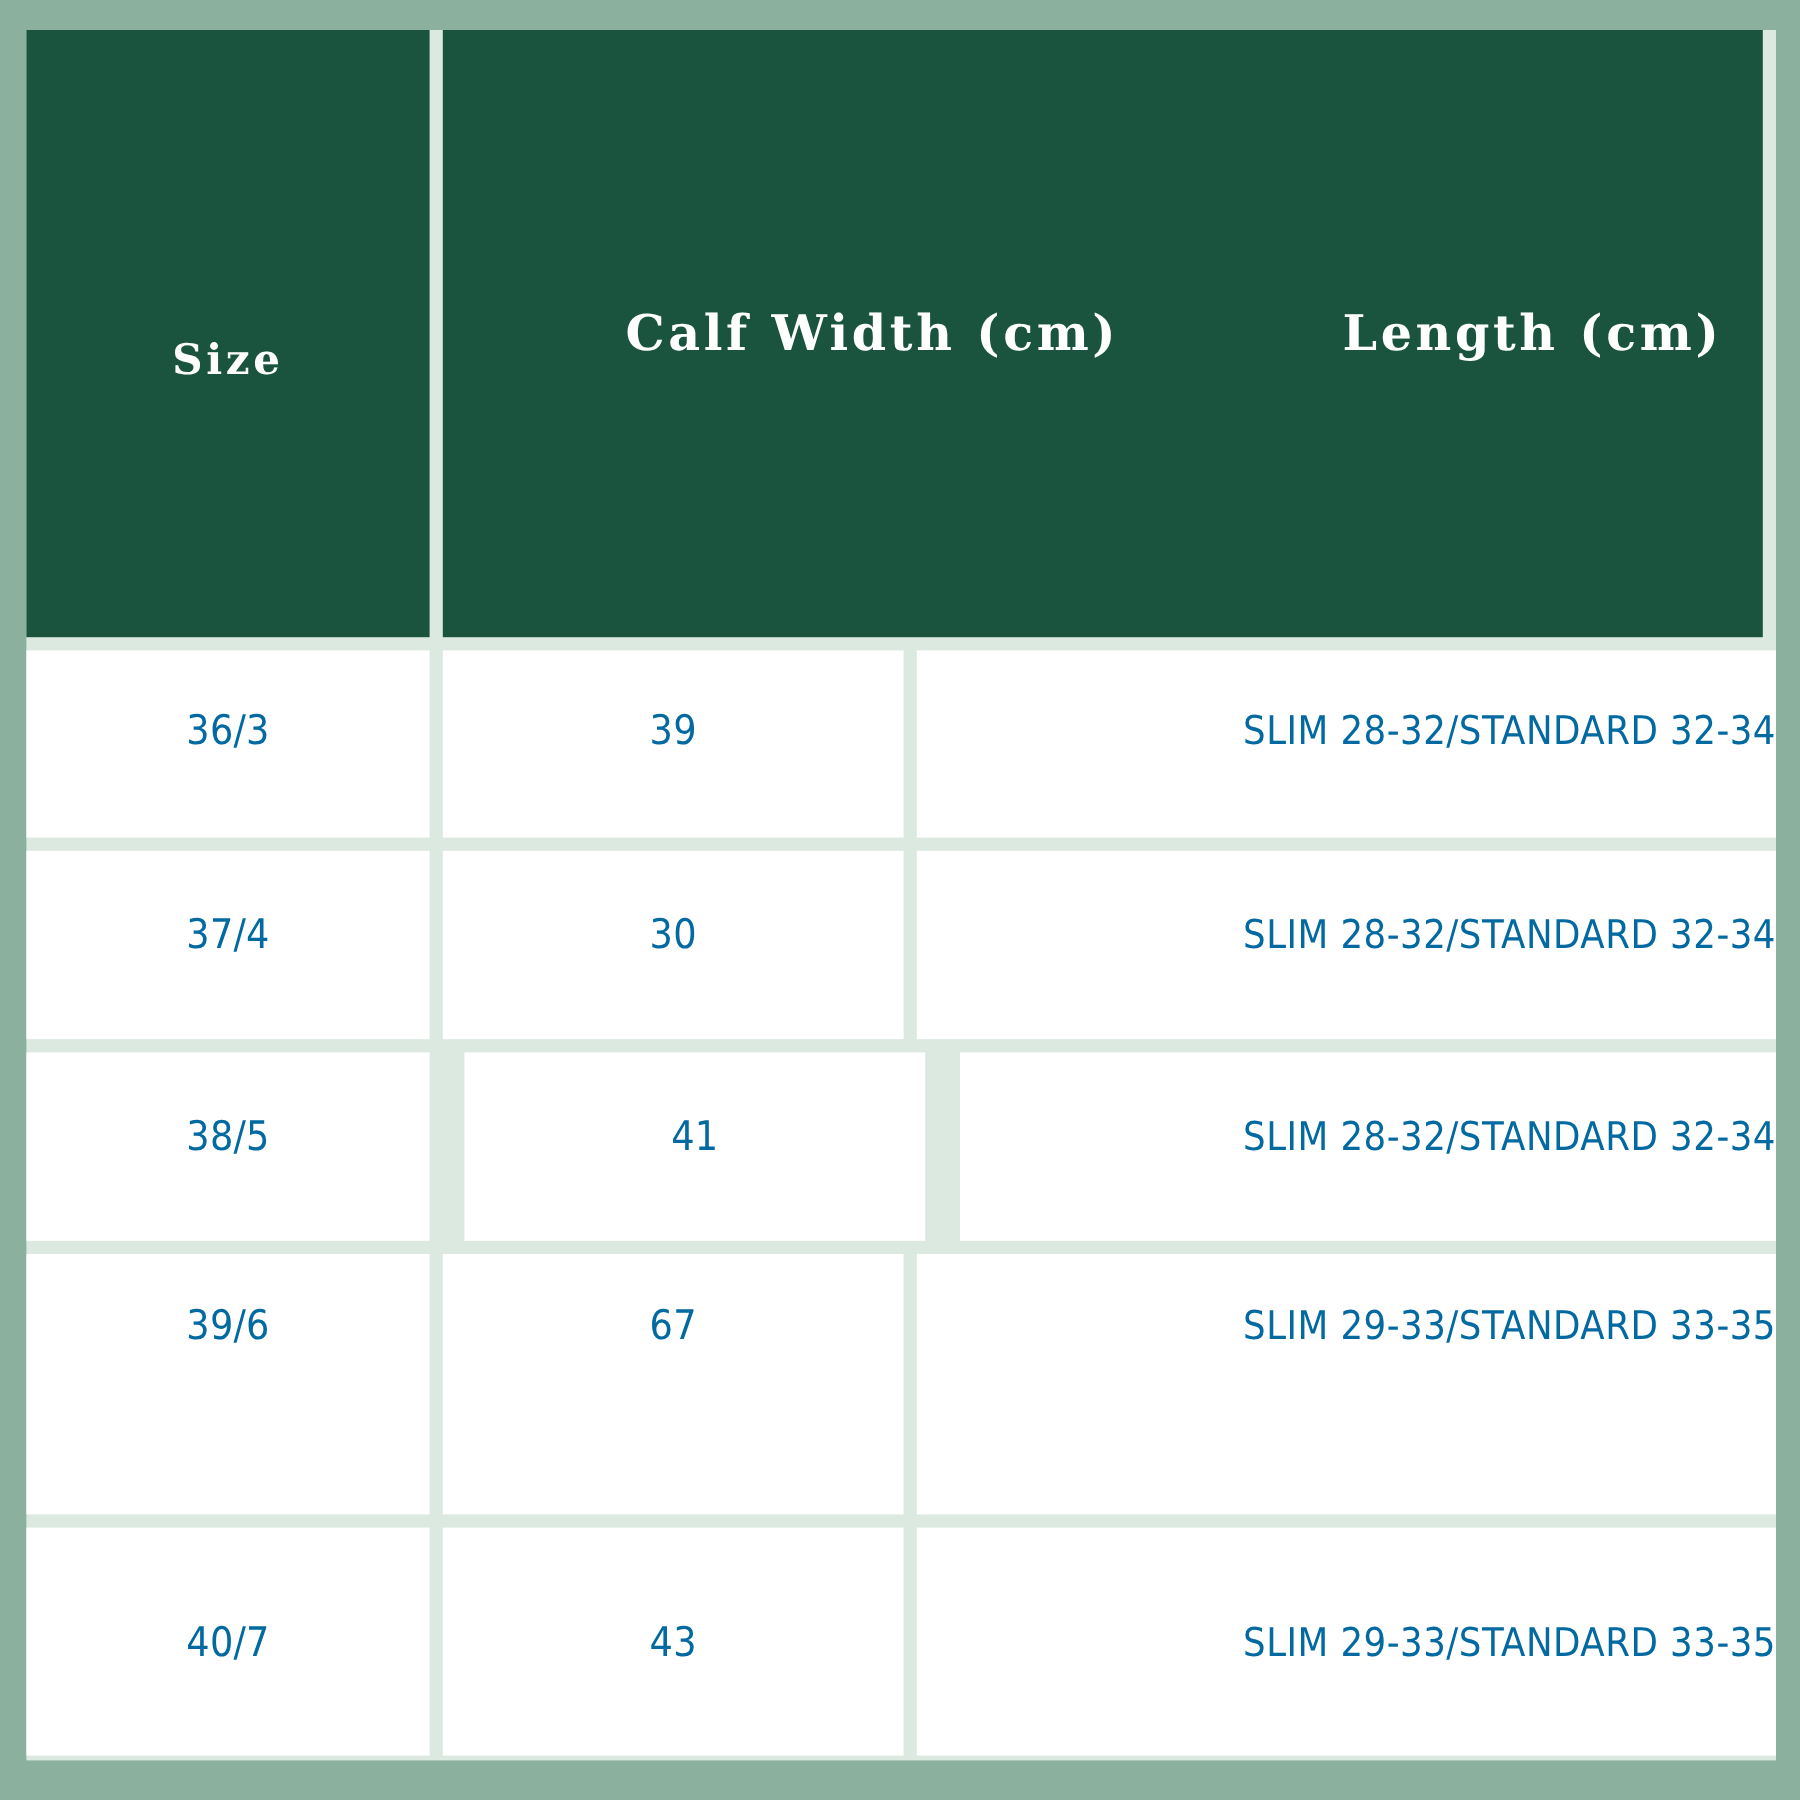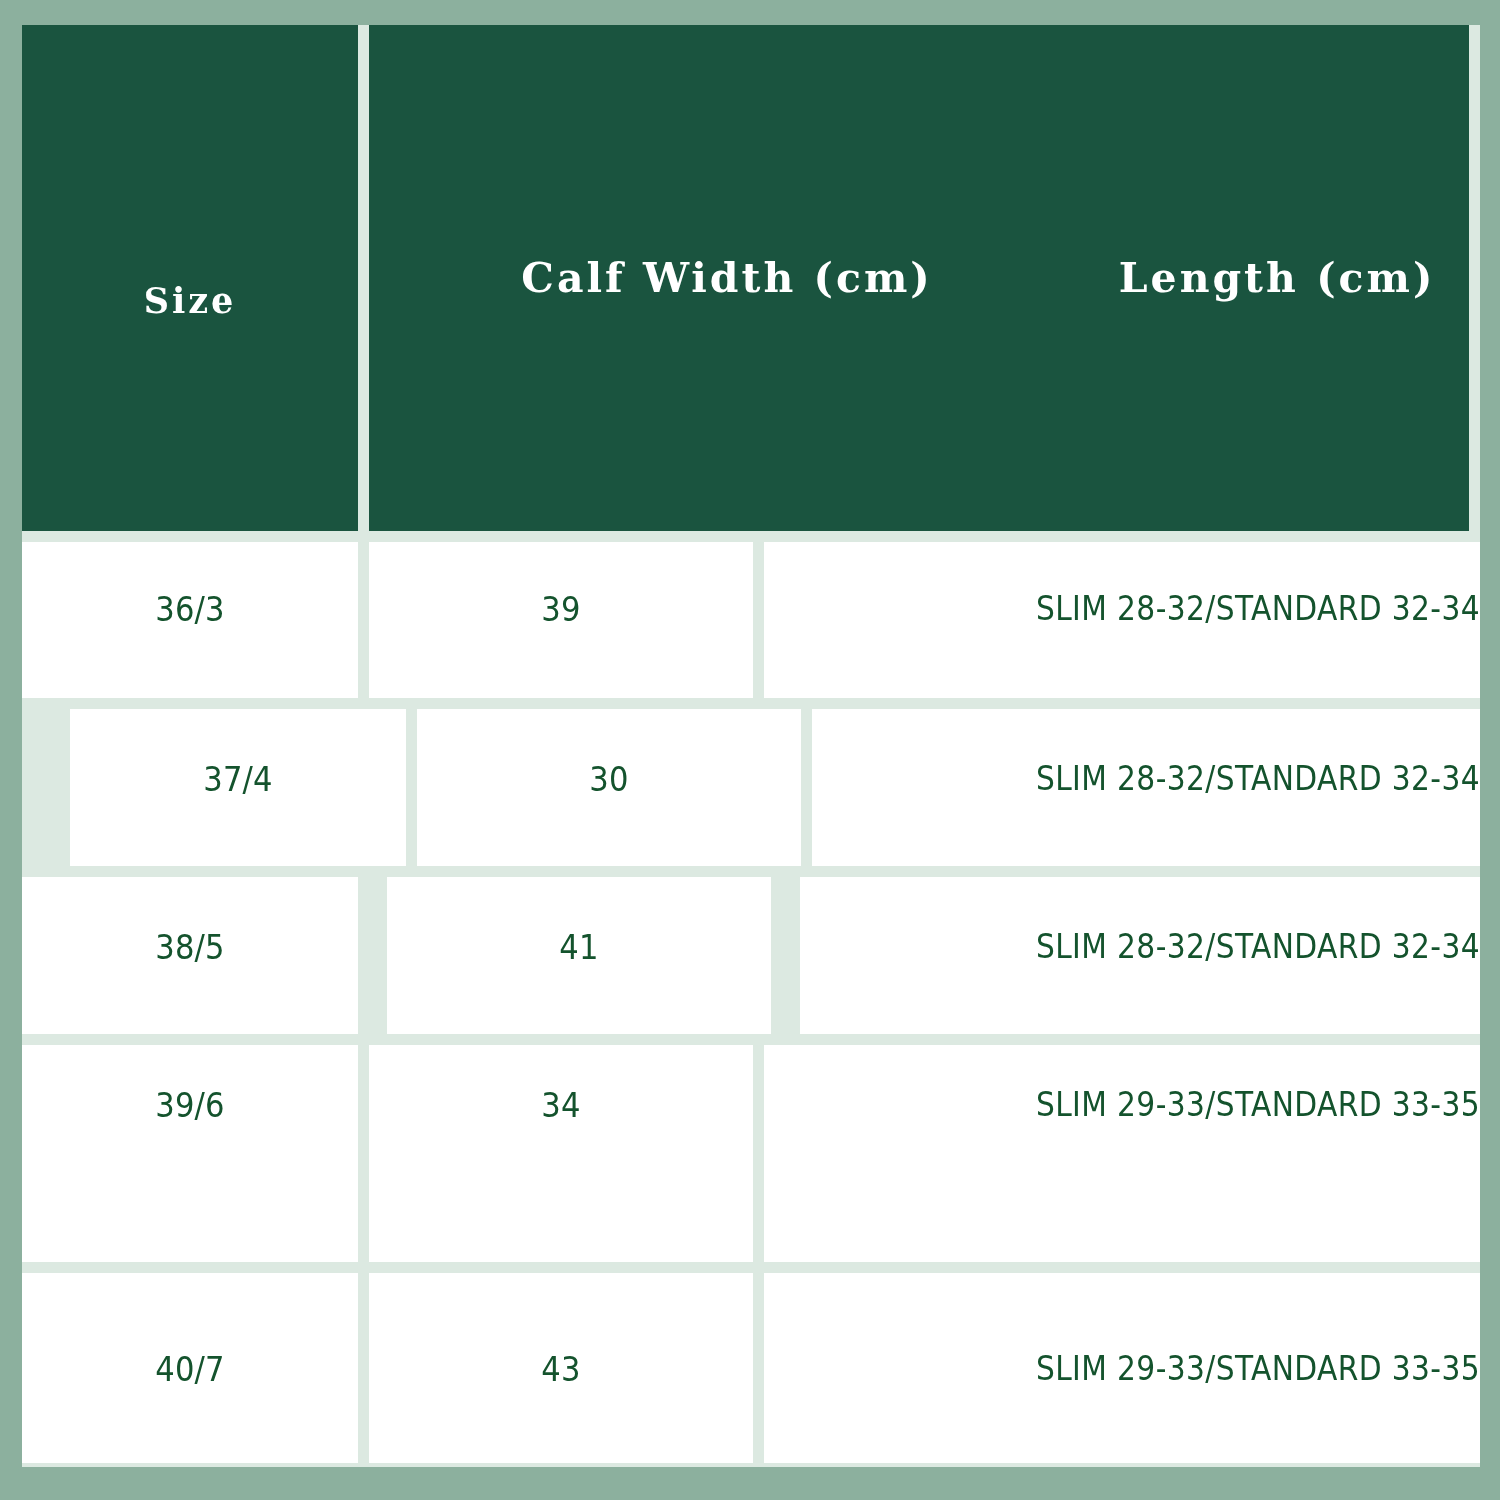--- a/index.html
+++ b/index.html
@@ -83,36 +83,36 @@
     display: flex;
     justify-content: center;
     align-items: flex-start;
     overflow: hidden;
   }
   .bc-size   { width: 336px; margin-right: 11px; }
   .bc-length { width: 384px; margin-right: 11px; }
   .bc-calf   { flex: 1 1 auto; justify-content: flex-end; }
 
   .cell-text {
-    color: #14532d;
+    color: #0369a1;
     font-family: "Liberation Sans Narrow", "DejaVu Sans Condensed", "Liberation Sans", sans-serif;
     font-stretch: condensed;
     font-size: 34px;
     font-weight: 400;
     letter-spacing: 0.2px;
     white-space: nowrap;
     line-height: 1;
   }
   .bc-calf .cell-text { font-size: 33px; letter-spacing: 0.4px; }
 
   
   .row-0 { height: 156px; }
   .row-0 .cell-text { margin-top: 50px; }
 
-  .row-1 { height: 157px; padding-left: 48px; }
+  .row-1 { height: 157px; }
   .row-1 .cell-text { margin-top: 53px; }
 
   .row-2 { height: 157px; gap: 18px; }
   .row-2 .cell-text { margin-top: 53px; }
 
   .row-3 { height: 217px; }
   .row-3 .cell-text { margin-top: 43px; }
 
   .row-4 { height: 190px; }
   .row-4 .cell-text { margin-top: 79px; }
@@ -170,21 +170,21 @@
       <div class="body-cell bc-calf">
         <span class="cell-text">SLIM 28-32/STANDARD 32-34</span>
       </div>
     </div>
 
     <div class="body-row row-3">
       <div class="body-cell bc-size">
         <span class="cell-text">39/6</span>
       </div>
       <div class="body-cell bc-length">
-        <span class="cell-text">34</span>
+        <span class="cell-text">67</span>
       </div>
       <div class="body-cell bc-calf">
         <span class="cell-text">SLIM 29-33/STANDARD 33-35</span>
       </div>
     </div>
 
     <div class="body-row row-4">
       <div class="body-cell bc-size">
         <span class="cell-text">40/7</span>
       </div>

